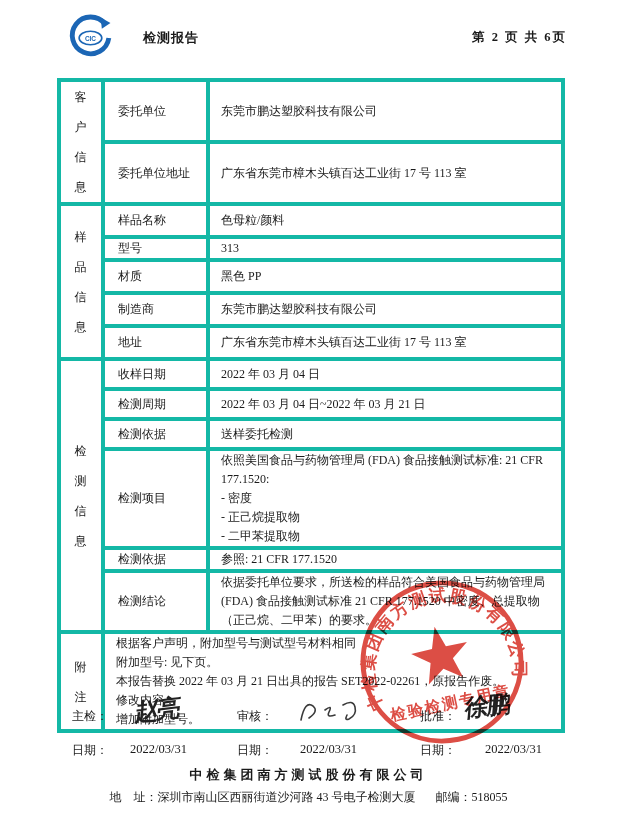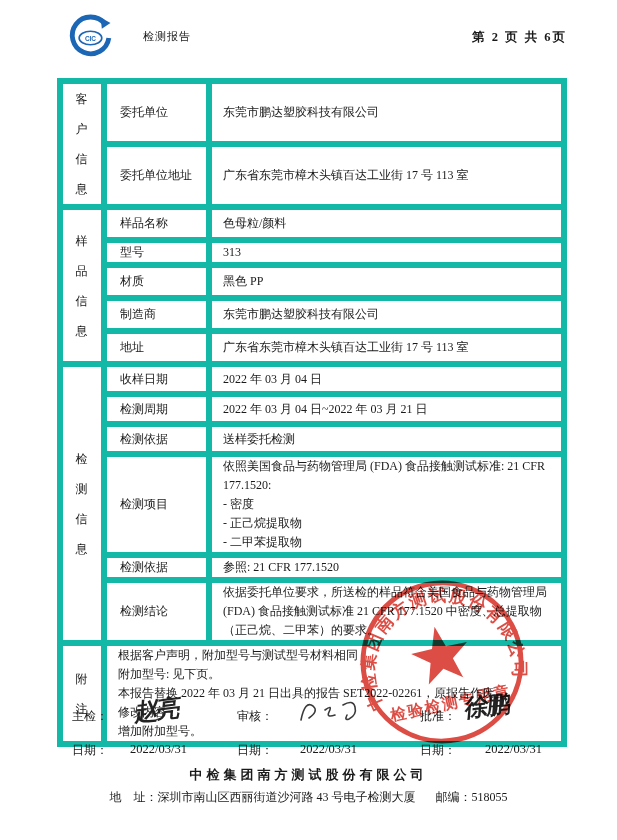--- a/index.html
+++ b/index.html
@@ -5,26 +5,26 @@
   * { margin:0; padding:0; box-sizing:border-box; }
   html,body { width:617px; height:840px; }
   body {
     position:relative; width:617px; height:840px; background:#ffffff;
     font-family:"Liberation Serif","DejaVu Serif",serif; color:#1a1a1a;
     overflow:hidden;
   }
   
   .header { position:absolute; left:0; top:0; width:617px; height:70px; }
   .logo { position:absolute; left:64px; top:14px; }
-  .hdr-title { position:absolute; left:143px; top:29px; font-size:11px; font-weight:normal; letter-spacing:1px; }
+  .hdr-title { position:absolute; left:143px; top:29px; font-size:13px; font-weight:bold; letter-spacing:1px; }
   .hdr-no { position:absolute; left:234px; top:29px; font-size:12.5px; font-weight:bold; }
   .hdr-page { position:absolute; left:472px; top:29px; font-size:12.5px; font-weight:bold; letter-spacing:2px; }
   
   table.report { position:absolute; left:57px; top:78px; width:504px; border-collapse:collapse; table-layout:fixed; }
-  table.report td { border:6px solid #14b8a6; font-size:12px; vertical-align:middle; }
+  table.report td { border:4px solid #14b8a6; font-size:12px; vertical-align:middle; }
   td.sec { text-align:center; padding:0; }
   td.sec span { display:inline-block; width:2em; line-height:30px; letter-spacing:1px; }
   td.key { padding-left:13px; }
   td.val { padding-left:11px; padding-right:8px; line-height:19px; }
   .preline { white-space:pre-line; }
   
   .sig-area { position:absolute; left:57px; top:692px; width:504px; height:72px; font-size:12px; }
   .sig-role { position:absolute; top:16px; }
   .sig-name { position:absolute; font-size:24px; font-weight:bold; color:#222;
               transform:rotate(-7deg) skewX(-12deg); letter-spacing:-2px; }

